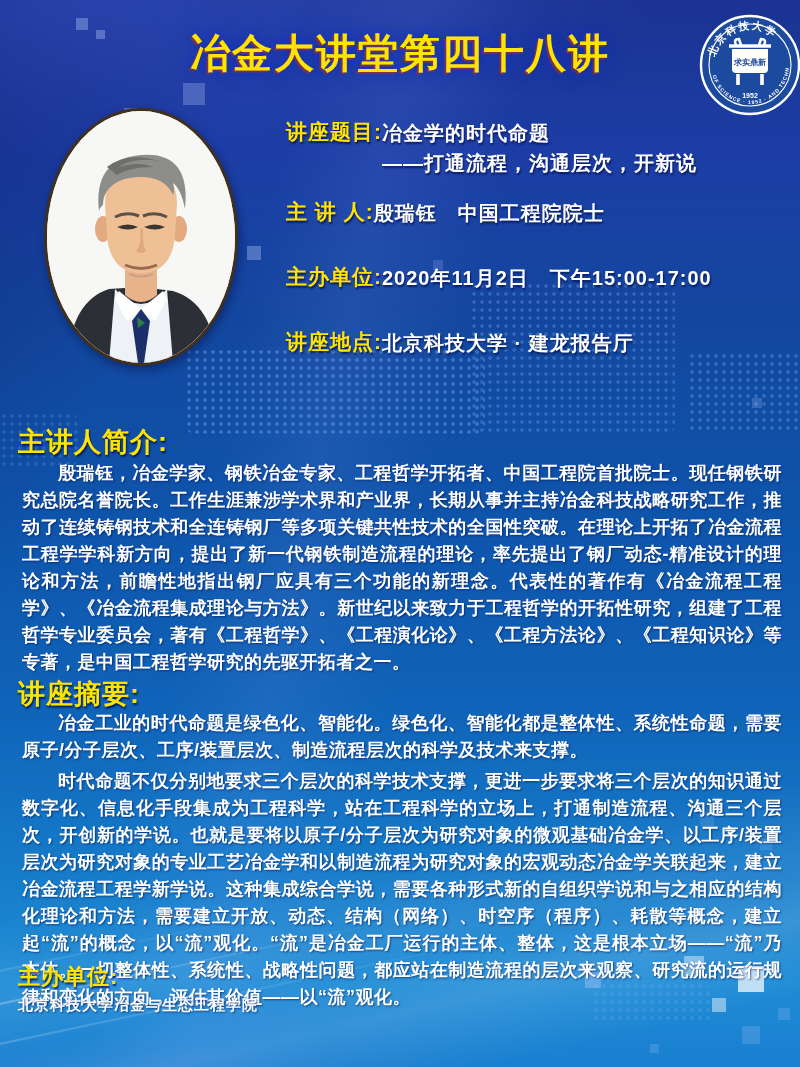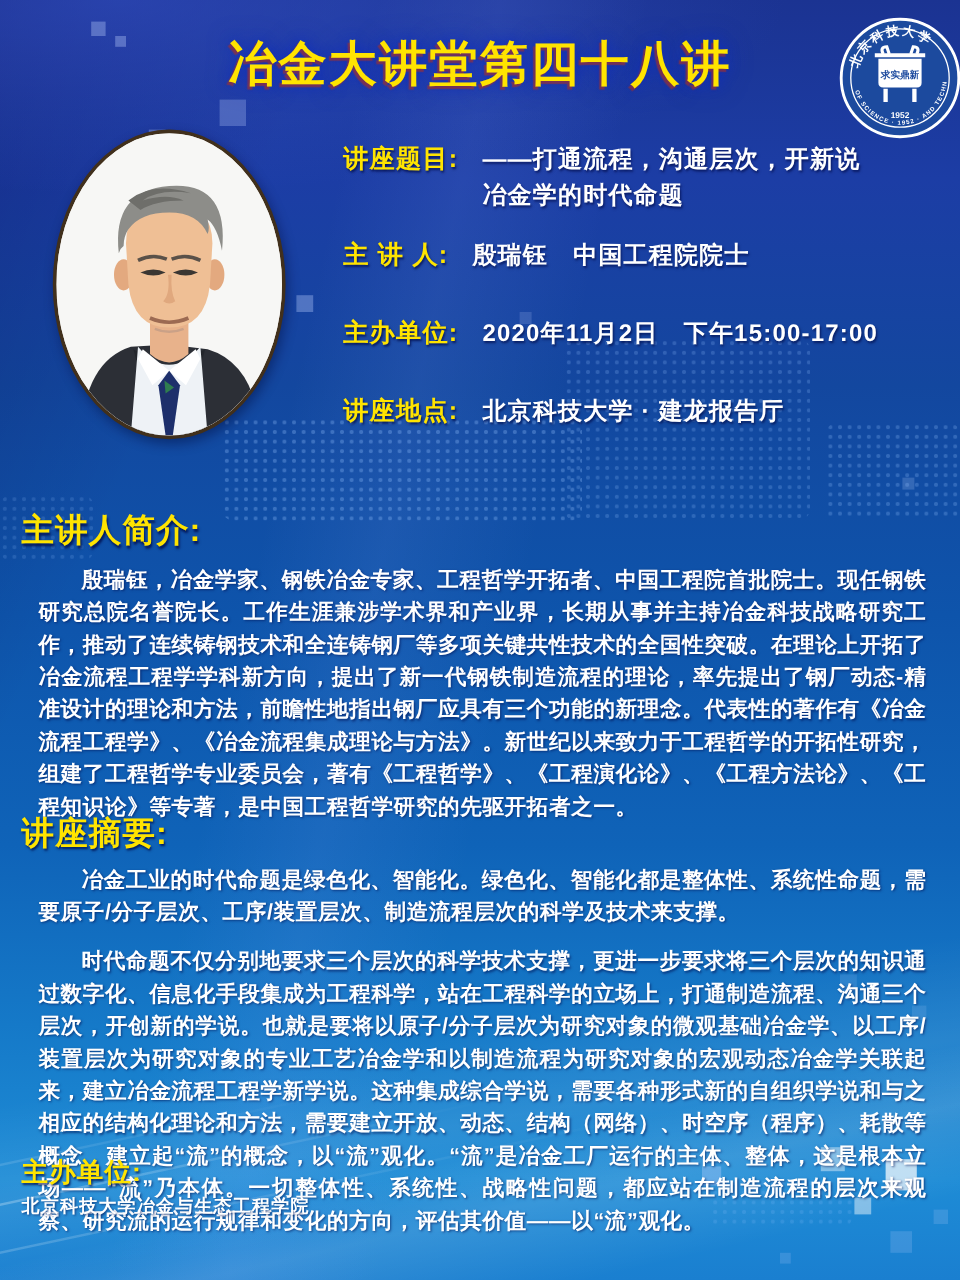--- a/index.html
+++ b/index.html
@@ -39,30 +39,30 @@
   
   .photo{
     position:absolute;left:44px;top:108px;width:188px;height:252px;
     border-radius:50%;background:#f6f6f4;border:3px solid #41301c;overflow:hidden;
     box-shadow:0 0 0 1px #d8d8d8 inset,2px 4px 10px rgba(0,10,60,.45);
   }
   .photo svg{display:block;width:100%;height:100%;}
   
   .info{position:absolute;left:286px;top:118px;width:506px;}
   .row{position:absolute;left:0;display:flex;align-items:flex-start;}
-  .row .lab{flex:none;color:#ffe400;font-size:21px;margin-right:20px;letter-spacing:1px;
+  .row .lab{flex:none;color:#ffe400;font-size:21px;margin-right:0;letter-spacing:1px;
     text-shadow:1px 2px 2px rgba(0,10,70,.8);}
   .row .val{color:#ffffff;font-size:20px;line-height:30px;letter-spacing:1px;
     text-shadow:1px 2px 2px rgba(0,10,70,.7);}
   
   .sec-head{position:absolute;left:18px;color:#ffe400;font-size:27px;letter-spacing:1px;
     text-shadow:1px 2px 2px rgba(0,10,70,.8);}
   .body-text{position:absolute;left:18px;width:768px;color:#fff;font-size:18px;line-height:27px;
     text-align:justify;letter-spacing:.5px;text-shadow:1px 1px 2px rgba(0,15,80,.6);}
-  .body-text p{margin:14px;text-indent:2em;}
+  .body-text p{margin:4px;text-indent:2em;}
   .org-line{position:absolute;left:18px;color:#fff;font-size:15px;letter-spacing:1px;
     text-shadow:1px 1px 2px rgba(0,15,80,.6);}
 </style>
 </head>
 <body>
 
 <div id="poster">
   <div class="bands"></div>
 
   <div class="dots" style="left:185px;top:348px;width:300px;height:86px;opacity:.55"></div>
@@ -159,22 +159,22 @@
 
       <path d="M 78,154 q 16,7 32,0" stroke="#9c6a52" stroke-width="3" fill="none"></path>
       <path d="M 82,163 q 12,5 24,0" stroke="#caa187" stroke-width="2" fill="none"></path>
     </svg>
   </div>
 
   <div class="info">
     <div class="row" style="top:0">
       <span class="lab">讲座题目:</span>
       <span class="val">
+        <span style="display:block">冶金学的时代命题</span>
         <span style="display:block">——打通流程，沟通层次，开新说</span>
-        <span style="display:block">冶金学的时代命题</span>
       </span>
     </div>
     <div class="row" style="top:80px">
       <span class="lab">主 讲 人:</span>
       <span class="val">殷瑞钰　中国工程院院士</span>
     </div>
     <div class="row" style="top:145px">
       <span class="lab">主办单位:</span>
       <span class="val">2020年11月2日　下午15:00-17:00</span>
     </div>

